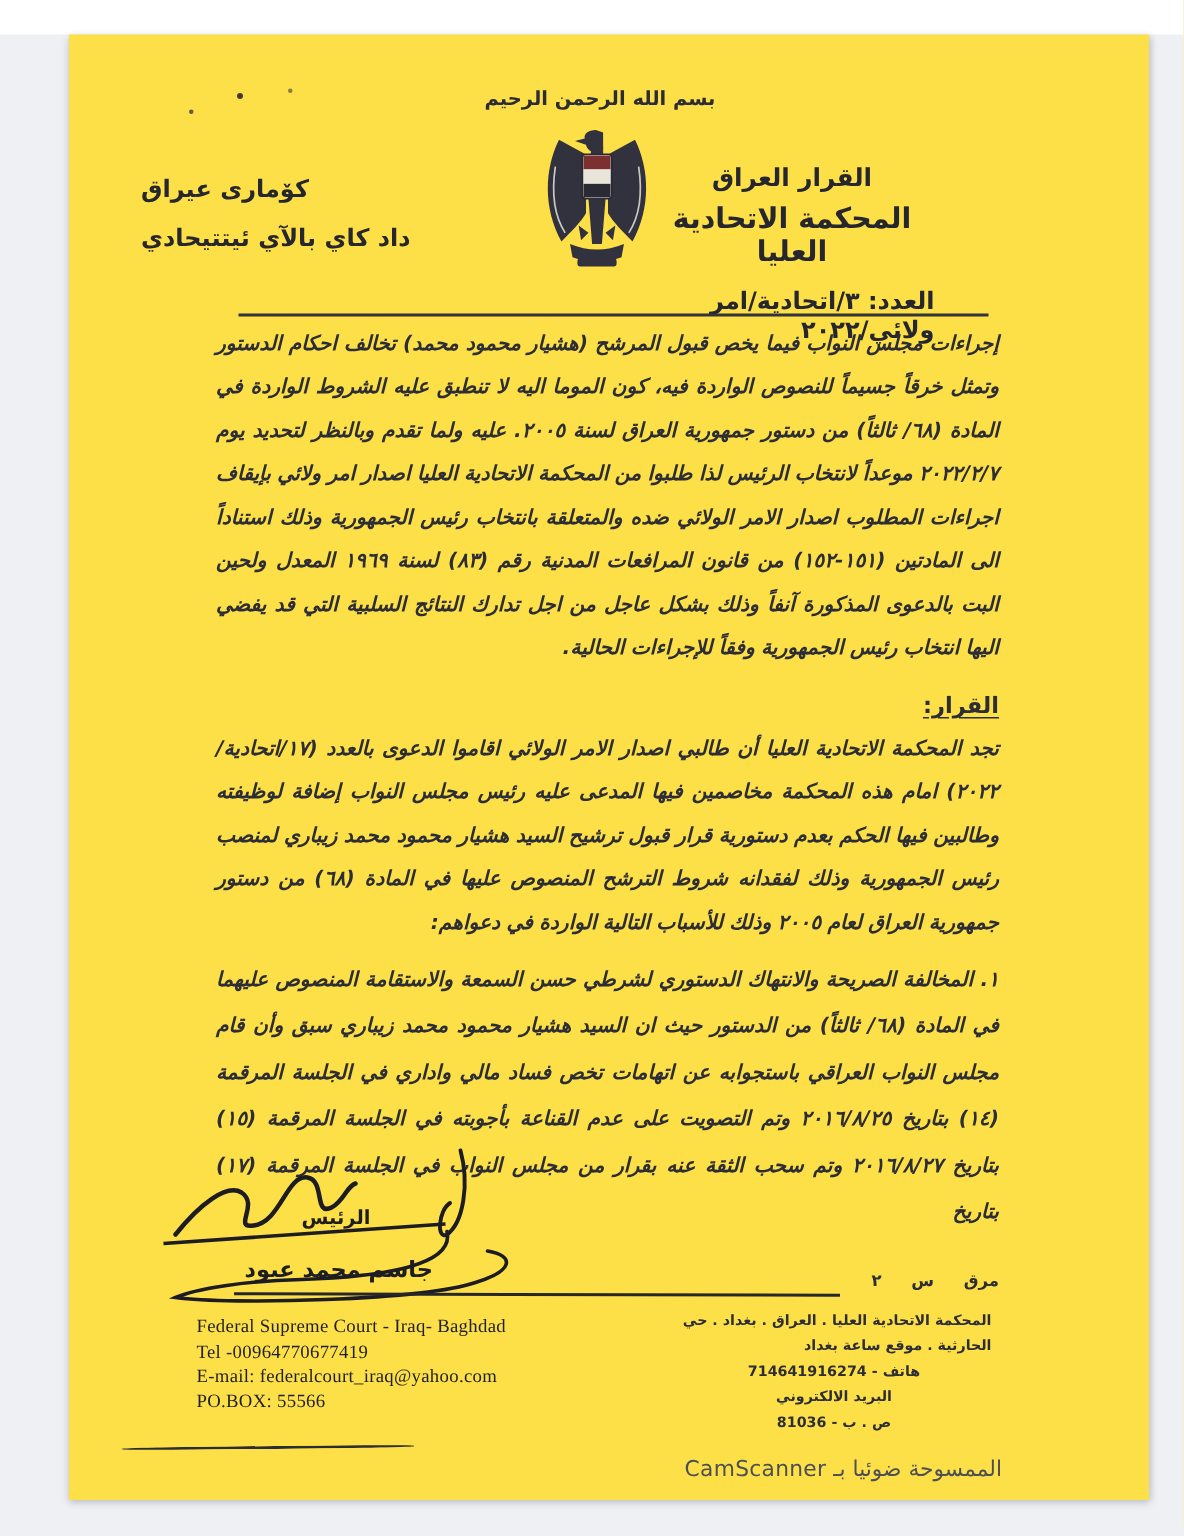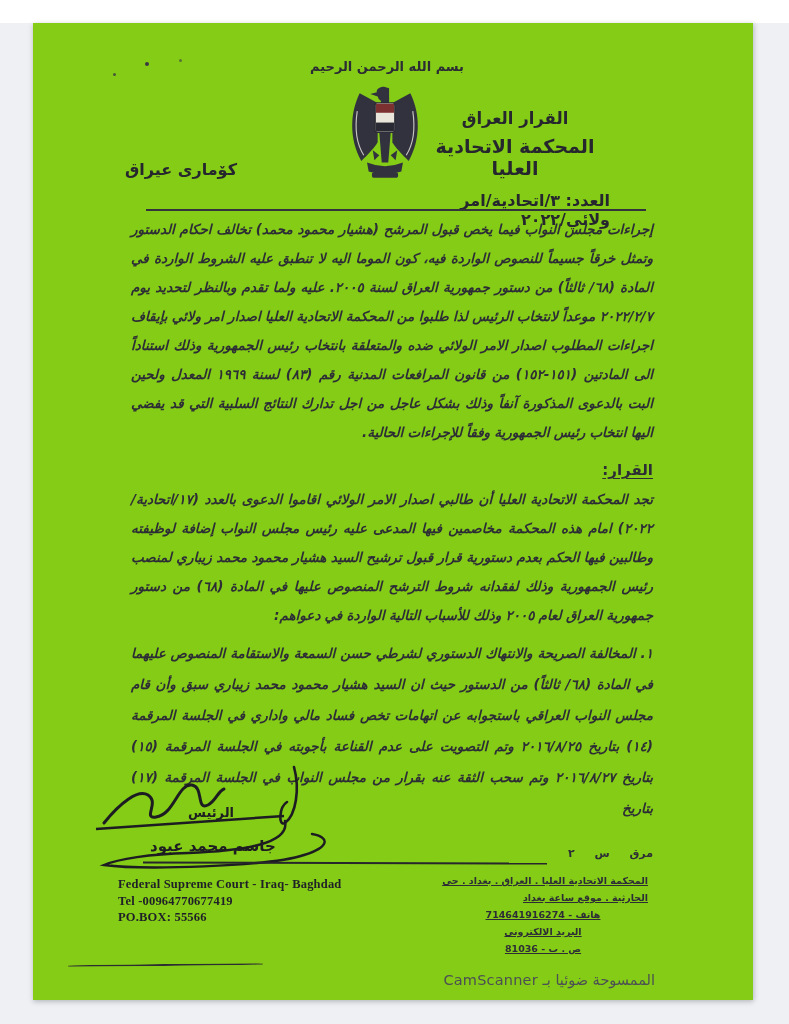--- a/index.html
+++ b/index.html
@@ -3,36 +3,36 @@
 <meta charset="utf-8">
 <style>
   html,body{margin:0;padding:0;}
   .canvas{
     position:relative;width:789px;height:1024px;overflow:hidden;
     background:#eef0f3;
     font-family:"DejaVu Sans",sans-serif;
   }
   .top-strip{position:absolute;left:0;top:0;width:789px;height:23px;background:#ffffff;}
   .page{
-    position:absolute;left:33px;top:23px;width:720px;height:977px;
-    background:#84cc16;
+    position:absolute;left:46px;top:23px;width:720px;height:977px;
+    background:#fde047;
     box-shadow:0 2px 5px rgba(60,65,75,.25), 2px 0 4px rgba(60,65,75,.10);
   }
   .speck{position:absolute;background:#3a3a42;border-radius:50%;}
   .s1{left:112px;top:39px;width:4px;height:4px;}
   .s2{left:80px;top:50px;width:3px;height:3px;opacity:.8;}
   .s3{left:146px;top:36px;width:3px;height:3px;opacity:.6;}
 
   .bismillah{
     position:absolute;left:0;top:36px;width:708px;text-align:center;
     font-size:13px;font-weight:bold;color:#2c2c34;direction:rtl;
   }
   .hdr-left{
-    position:absolute;left:48px;top:86px;width:200px;text-align:center;
-    direction:rtl;font-weight:bold;color:#26262e;font-size:16px;line-height:33px;margin-top:44px;
+    position:absolute;left:48px;top:86px;width:200px;text-align:left;
+    direction:rtl;font-weight:bold;color:#26262e;font-size:16px;line-height:33px;
   }
   .emblem{position:absolute;left:315px;top:62px;width:74px;height:98px;}
   .hdr-right{
     position:absolute;right:143px;top:86px;width:190px;text-align:center;
     direction:rtl;color:#26262e;font-weight:bold;
   }
   .hdr-right .h1{font-size:16.5px;}
   .hdr-right .h2{font-size:19px;margin-top:7px;}
   .hdr-right .h3{font-size:16px;margin-top:12px;text-align:right;}
   .rule{position:absolute;left:113px;top:186px;width:500px;border-top:2.5px solid #33333b;}
@@ -55,26 +55,26 @@
   .sig-title{position:absolute;left:100px;top:44px;font-size:13px;font-weight:bold;direction:rtl;}
   .sig-name{position:absolute;left:62px;top:76px;font-size:15px;font-weight:bold;direction:rtl;}
 
   .fsep{position:absolute;left:110px;top:839px;width:404px;border-top:2.2px solid #26262c;transform:rotate(.15deg);}
   .fnote{
     position:absolute;right:100px;top:824px;width:130px;direction:rtl;
     font-size:11px;font-weight:bold;color:#2d2d36;word-spacing:16px;text-align:right;
   }
   .fen{
     position:absolute;left:85px;top:853px;
-    font-family:"Liberation Serif",serif;font-weight:bold;
+    font-family:"Liberation Serif",serif;font-weight:normal;
     font-size:12.5px;line-height:16.5px;color:#1f1f28;letter-spacing:.2px;
   }
   .far{
     position:absolute;right:105px;top:849px;width:224px;direction:rtl;
-    font-size:9.5px;font-weight:bold;line-height:17px;color:#2d2d36;text-align:right;text-decoration:underline;
+    font-size:9.5px;font-weight:bold;line-height:17px;color:#2d2d36;text-align:right;
   }
   .far .lc{padding-left:0;padding-right:12px;text-align:center;width:150px;margin-right:18px;}
   .shortline{position:absolute;left:35px;top:941px;width:195px;border-top:2.2px solid #2c2c33;transform:rotate(-.6deg);border-radius:40%;}
   .cams{
     position:absolute;right:98px;top:949px;direction:rtl;
     font-size:14.5px;color:#4c4f54;letter-spacing:.2px;
   }
 </style>
 </head>
 <body>
@@ -84,20 +84,21 @@
 
   <div class="page">
     <div class="speck s1"></div>
     <div class="speck s2"></div>
     <div class="speck s3"></div>
 
     <div class="bismillah">بسم الله الرحمن الرحيم</div>
 
     <div class="hdr-left">
       <div>كۆمارى عيراق</div>
+      <div>داد كاي بالآي ئيتتيحادي</div>
     </div>
 
     <svg class="emblem" viewBox="0 0 90 120" aria-hidden="true">
       <path d="M44 2 C38 2 34 5 35 9 L27 11 L36 14 C37 18 40 20 45 21 L50 18 L50 4 Z" fill="#32323f"></path>
       <rect x="40" y="16" width="10" height="10" fill="#32323f"></rect>
       <path d="M14 10 C2 34 1 66 16 93 C24 85 32 77 36 70 L36 22 Z" fill="#32323f"></path>
       <path d="M76 10 C88 34 89 66 74 93 C66 85 58 77 54 70 L54 22 Z" fill="#32323f"></path>
       <path d="M11 32 C8 52 10 72 19 86" stroke="#efece4" stroke-width="1.4" fill="none" opacity=".8"></path>
       <path d="M79 32 C82 52 80 72 71 86" stroke="#efece4" stroke-width="1.4" fill="none" opacity=".8"></path>
       <rect x="33" y="22" width="24" height="36" rx="2.5" fill="#e9e5da" stroke="#2a2a34" stroke-width="1.5"></rect>
@@ -135,20 +136,21 @@
       <div class="sig-title">الرئيس</div>
       <div class="sig-name">جاسم محمد عبود</div>
     </div>
 
     <div class="fsep"></div>
     <div class="fnote">مرق س ٢</div>
 
     <div class="fen">
       <div>Federal Supreme Court - Iraq- Baghdad</div>
       <div>Tel  -00964770677419</div>
+      <div>E-mail: federalcourt_iraq@yahoo.com</div>
       <div>PO.BOX: 55566</div>
     </div>
 
     <div class="far">
       <div class="l1">المحكمة الاتحادية العليا . العراق . بغداد . حي الحارثية . موقع ساعة بغداد</div>
       <div class="lc">هاتف - 714641916274</div>
       <div class="lc">البريد الالكتروني</div>
       <div class="lc">ص . ب - 81036</div>
     </div>
 

